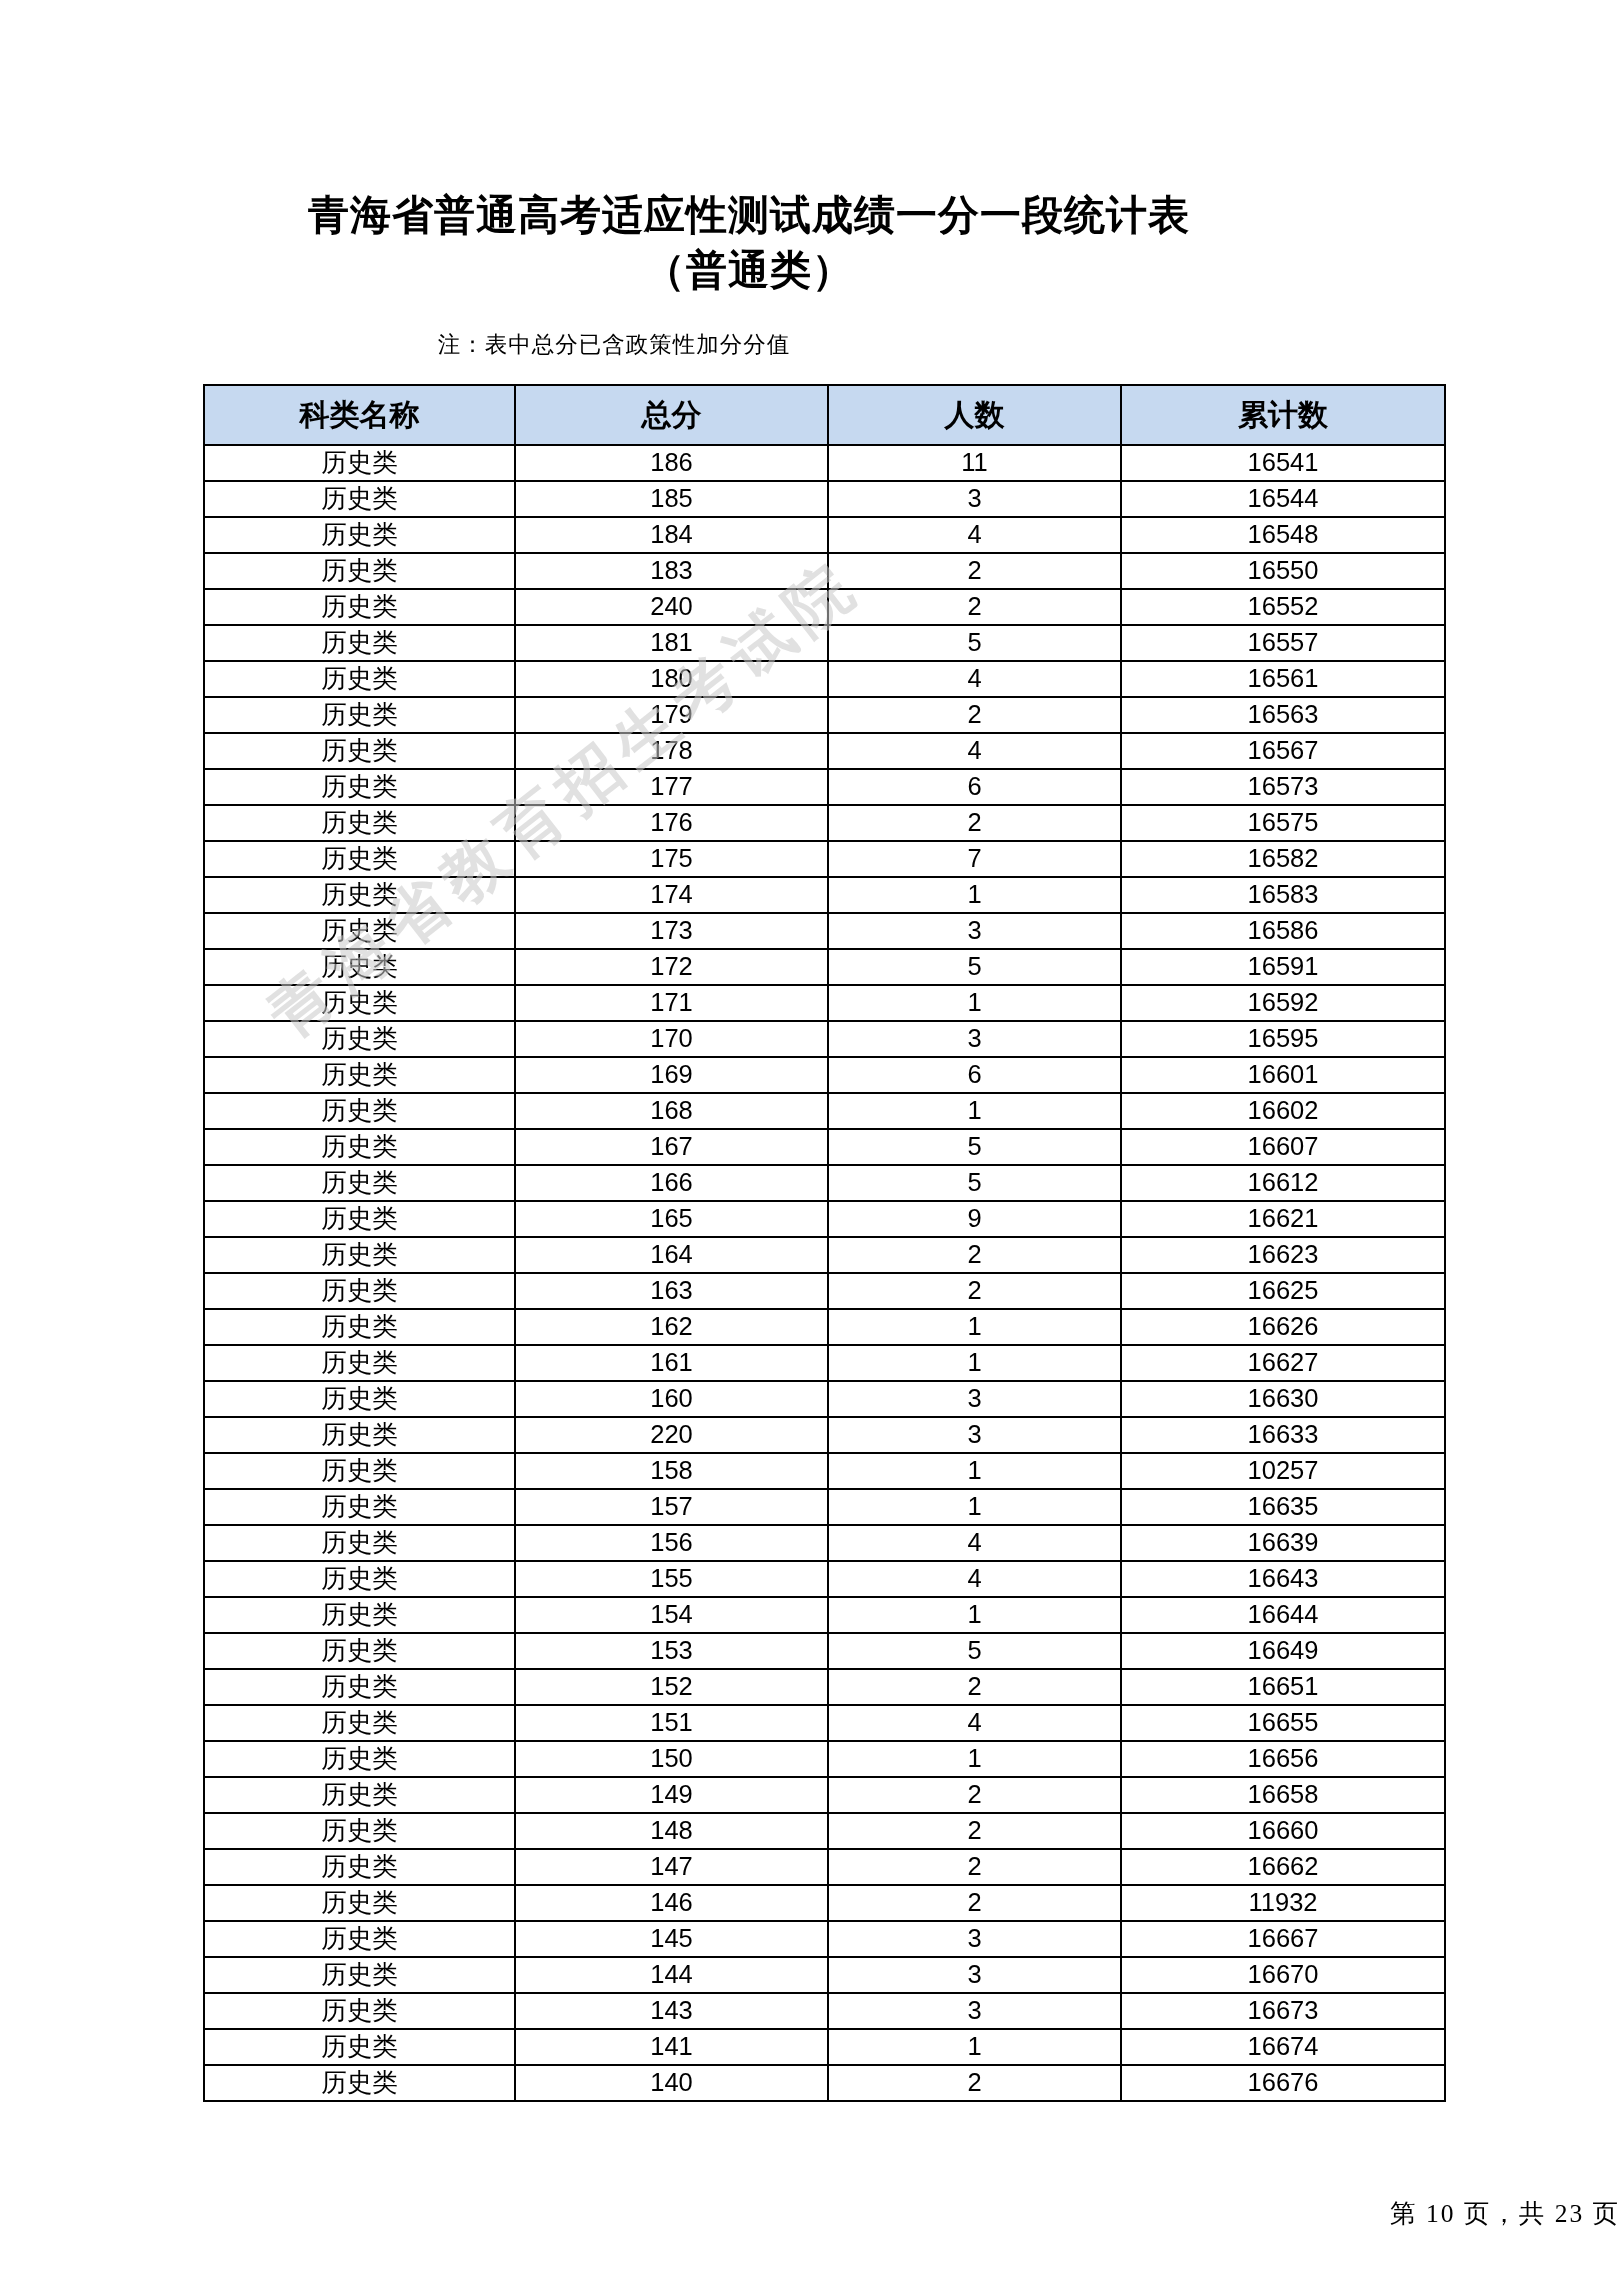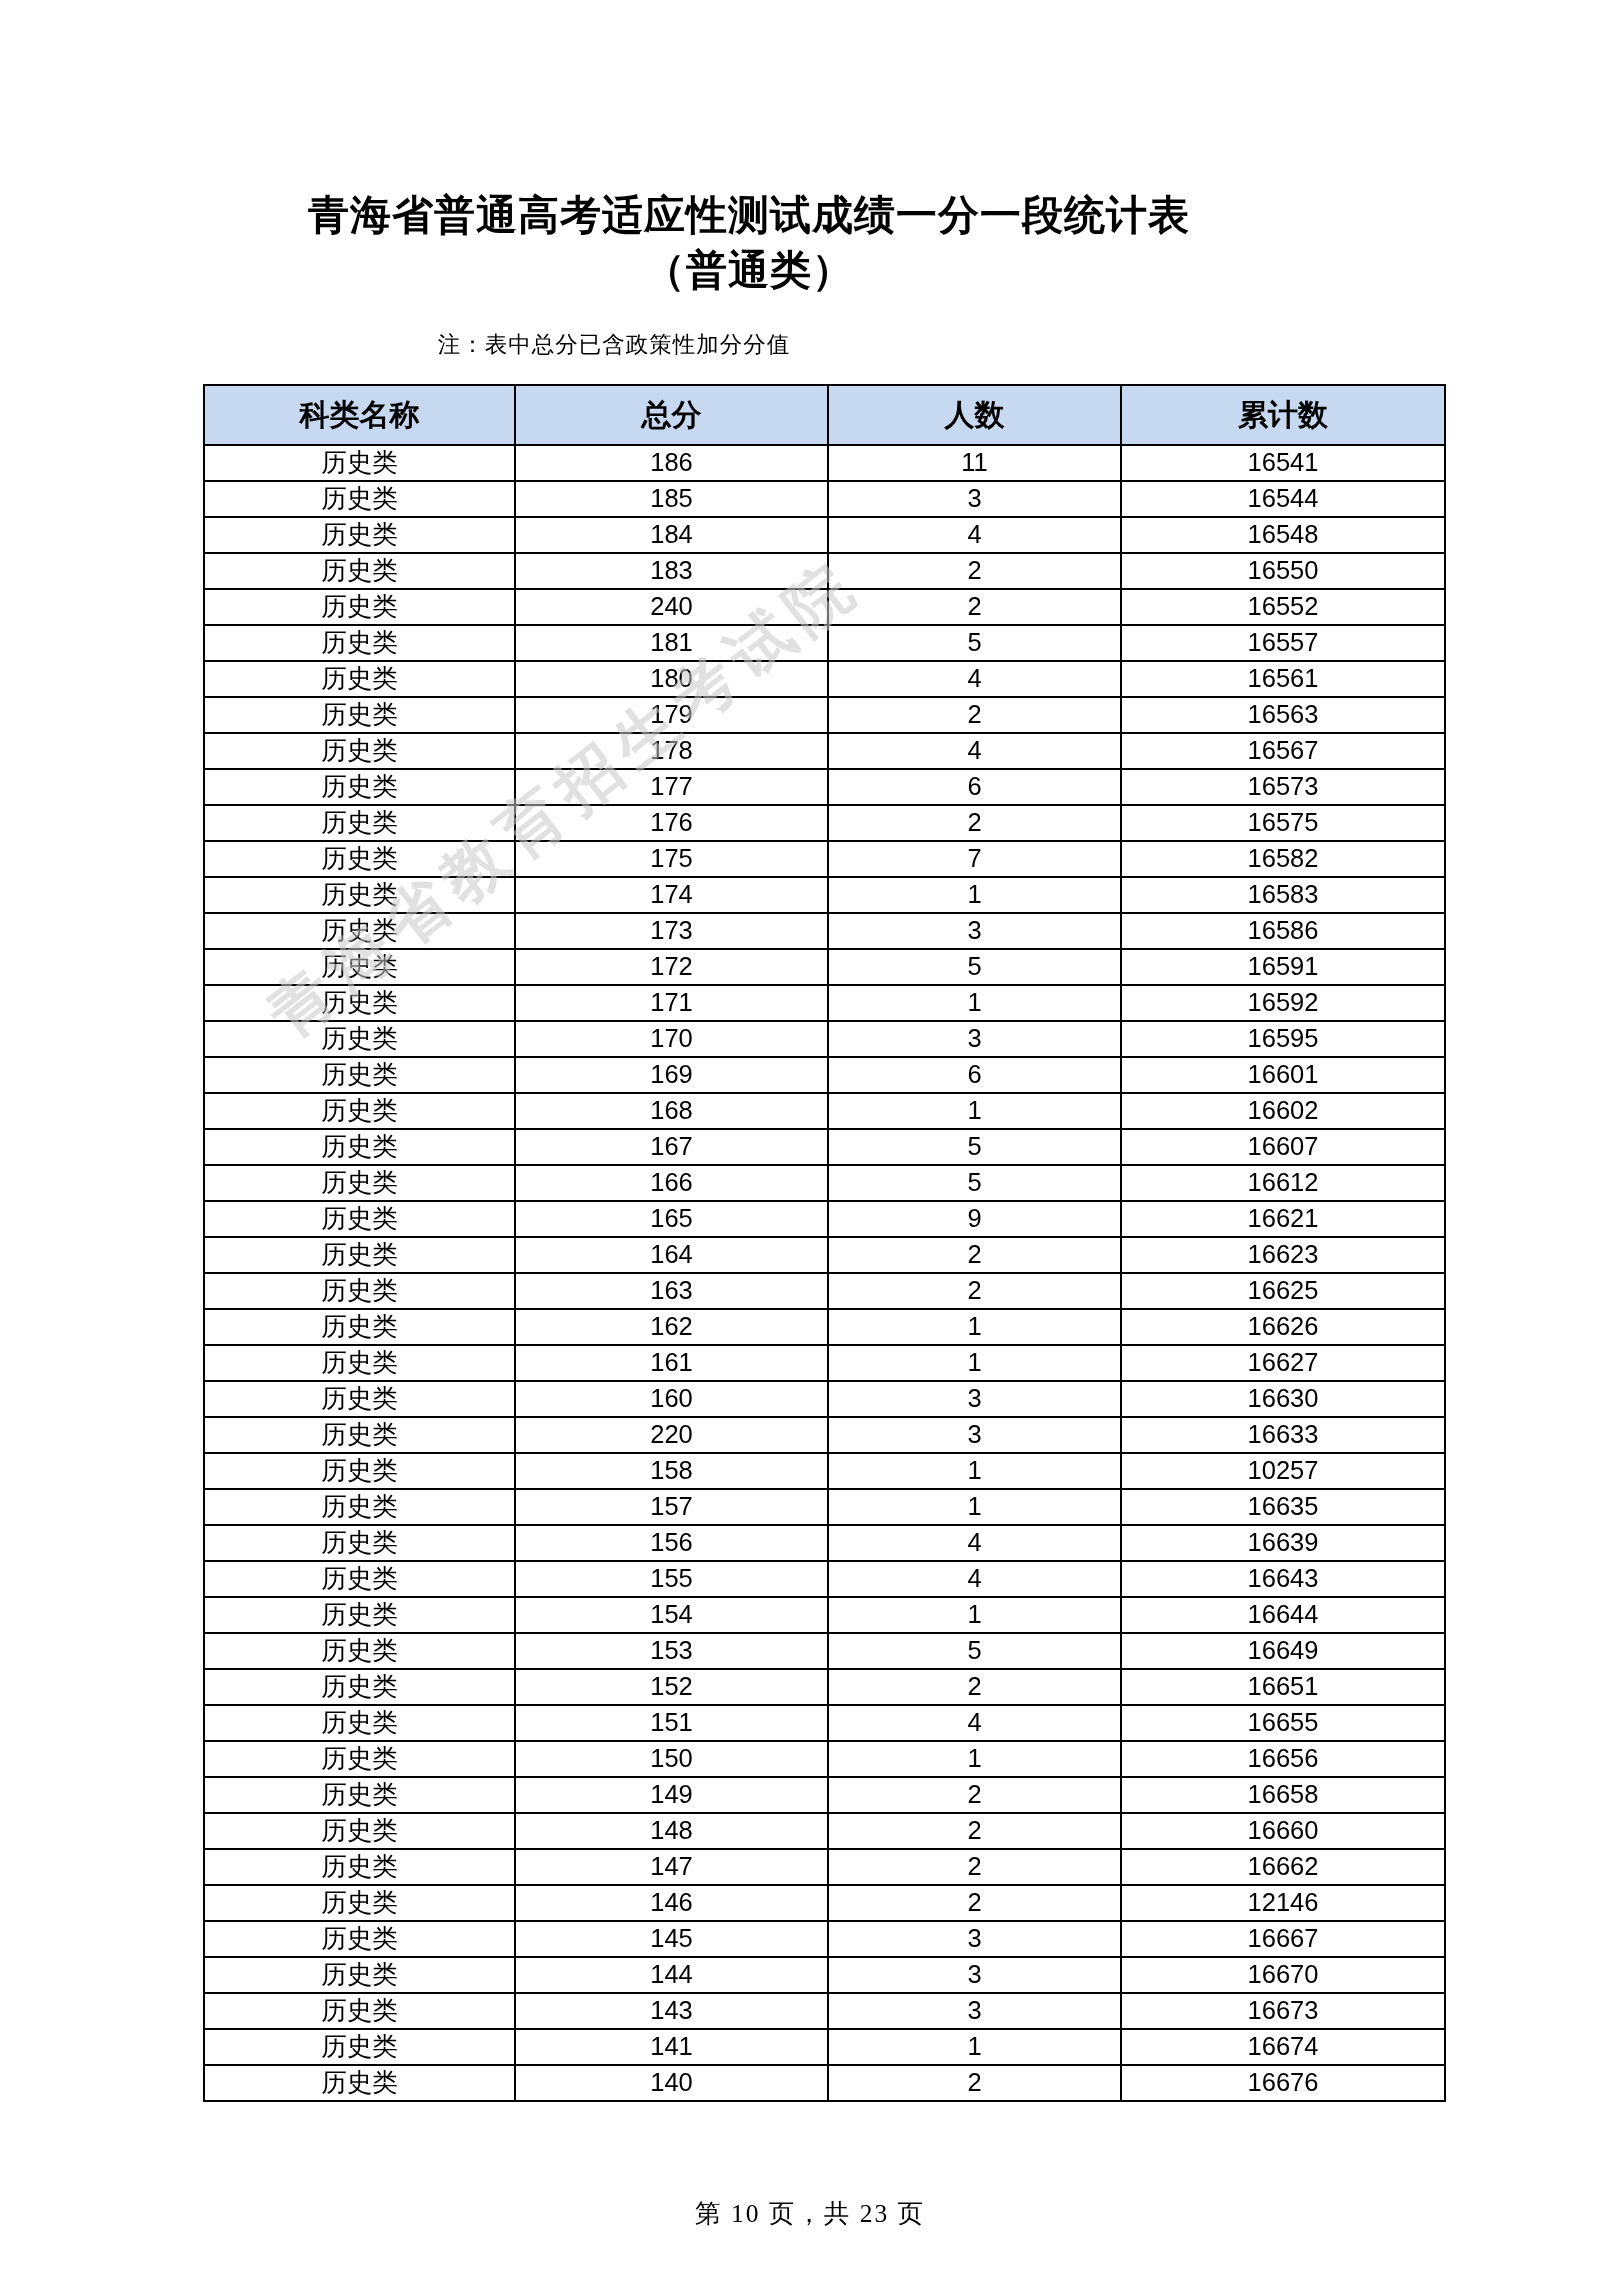--- a/index.html
+++ b/index.html
@@ -91,21 +91,21 @@
   }
   td.num {
     font-family: "Liberation Sans", "DejaVu Sans", sans-serif;
     font-size: 24.5px;
   }
   .page-footer {
     position: absolute;
     top: 2196px;
     left: 0;
     right: 0;
-    text-align: center;
+    text-align: right;
     font-size: 25.5px;
     letter-spacing: 2px;
   }
 </style>
 </head>
 <body>
 
 <div class="page">
 
   <div class="title-block">
@@ -370,21 +370,21 @@
         <tr>
       <td class="cat">历史类</td>
       <td class="num">147</td>
       <td class="num">2</td>
       <td class="num">16662</td>
     </tr>
         <tr>
       <td class="cat">历史类</td>
       <td class="num">146</td>
       <td class="num">2</td>
-      <td class="num">12146</td>
+      <td class="num">11932</td>
     </tr>
         <tr>
       <td class="cat">历史类</td>
       <td class="num">145</td>
       <td class="num">3</td>
       <td class="num">16667</td>
     </tr>
         <tr>
       <td class="cat">历史类</td>
       <td class="num">144</td>

